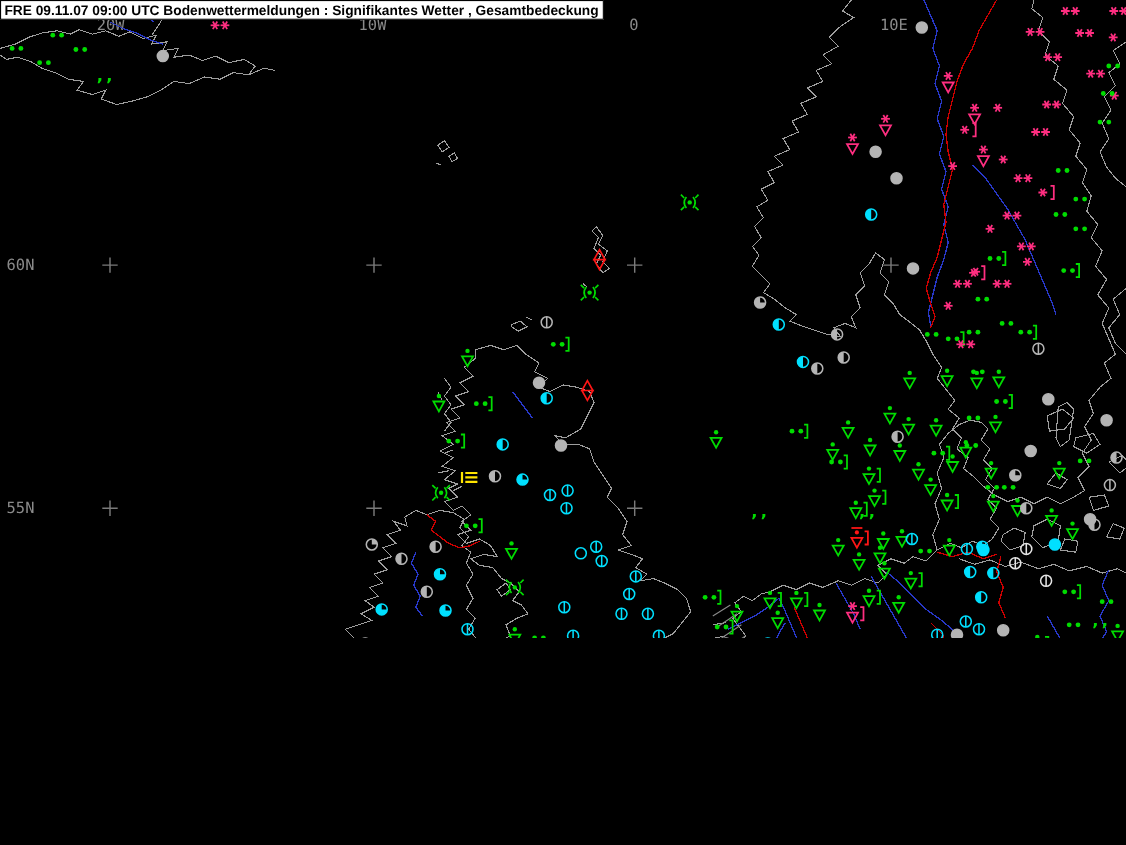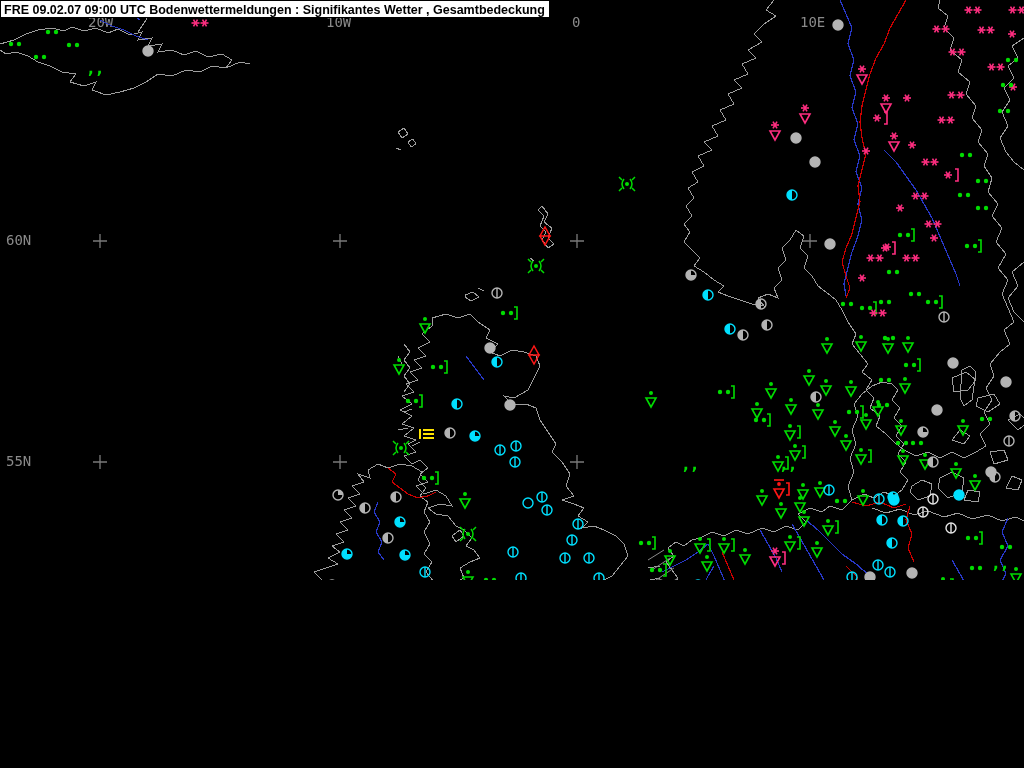--- a/index.html
+++ b/index.html
@@ -1722,15 +1722,15 @@
           <path d="M-5,-1 L5,-1 L0,8 Z" stroke="#00dc00" stroke-width="1.6" fill="none"></path>
           <circle cx="0" cy="-6" r="2" fill="#00dc00"></circle>
         </g>
         <g transform="translate(999,631)">
           <circle cx="-4" cy="0" r="2.2" fill="#00dc00"></circle>
           <circle cx="4" cy="0" r="2.2" fill="#00dc00"></circle>
         </g>
       </g>
     </svg>
   <div class="titlebar">
-    <span>FRE 09.02.07 09:00 UTC  Bodenwettermeldungen :  Signifikantes Wetter , Gesamtbedeckung</span>
+    <span>FRE 09.11.07 09:00 UTC  Bodenwettermeldungen :  Signifikantes Wetter , Gesamtbedeckung</span>
   </div>
 </div>
 
 </body></html>

